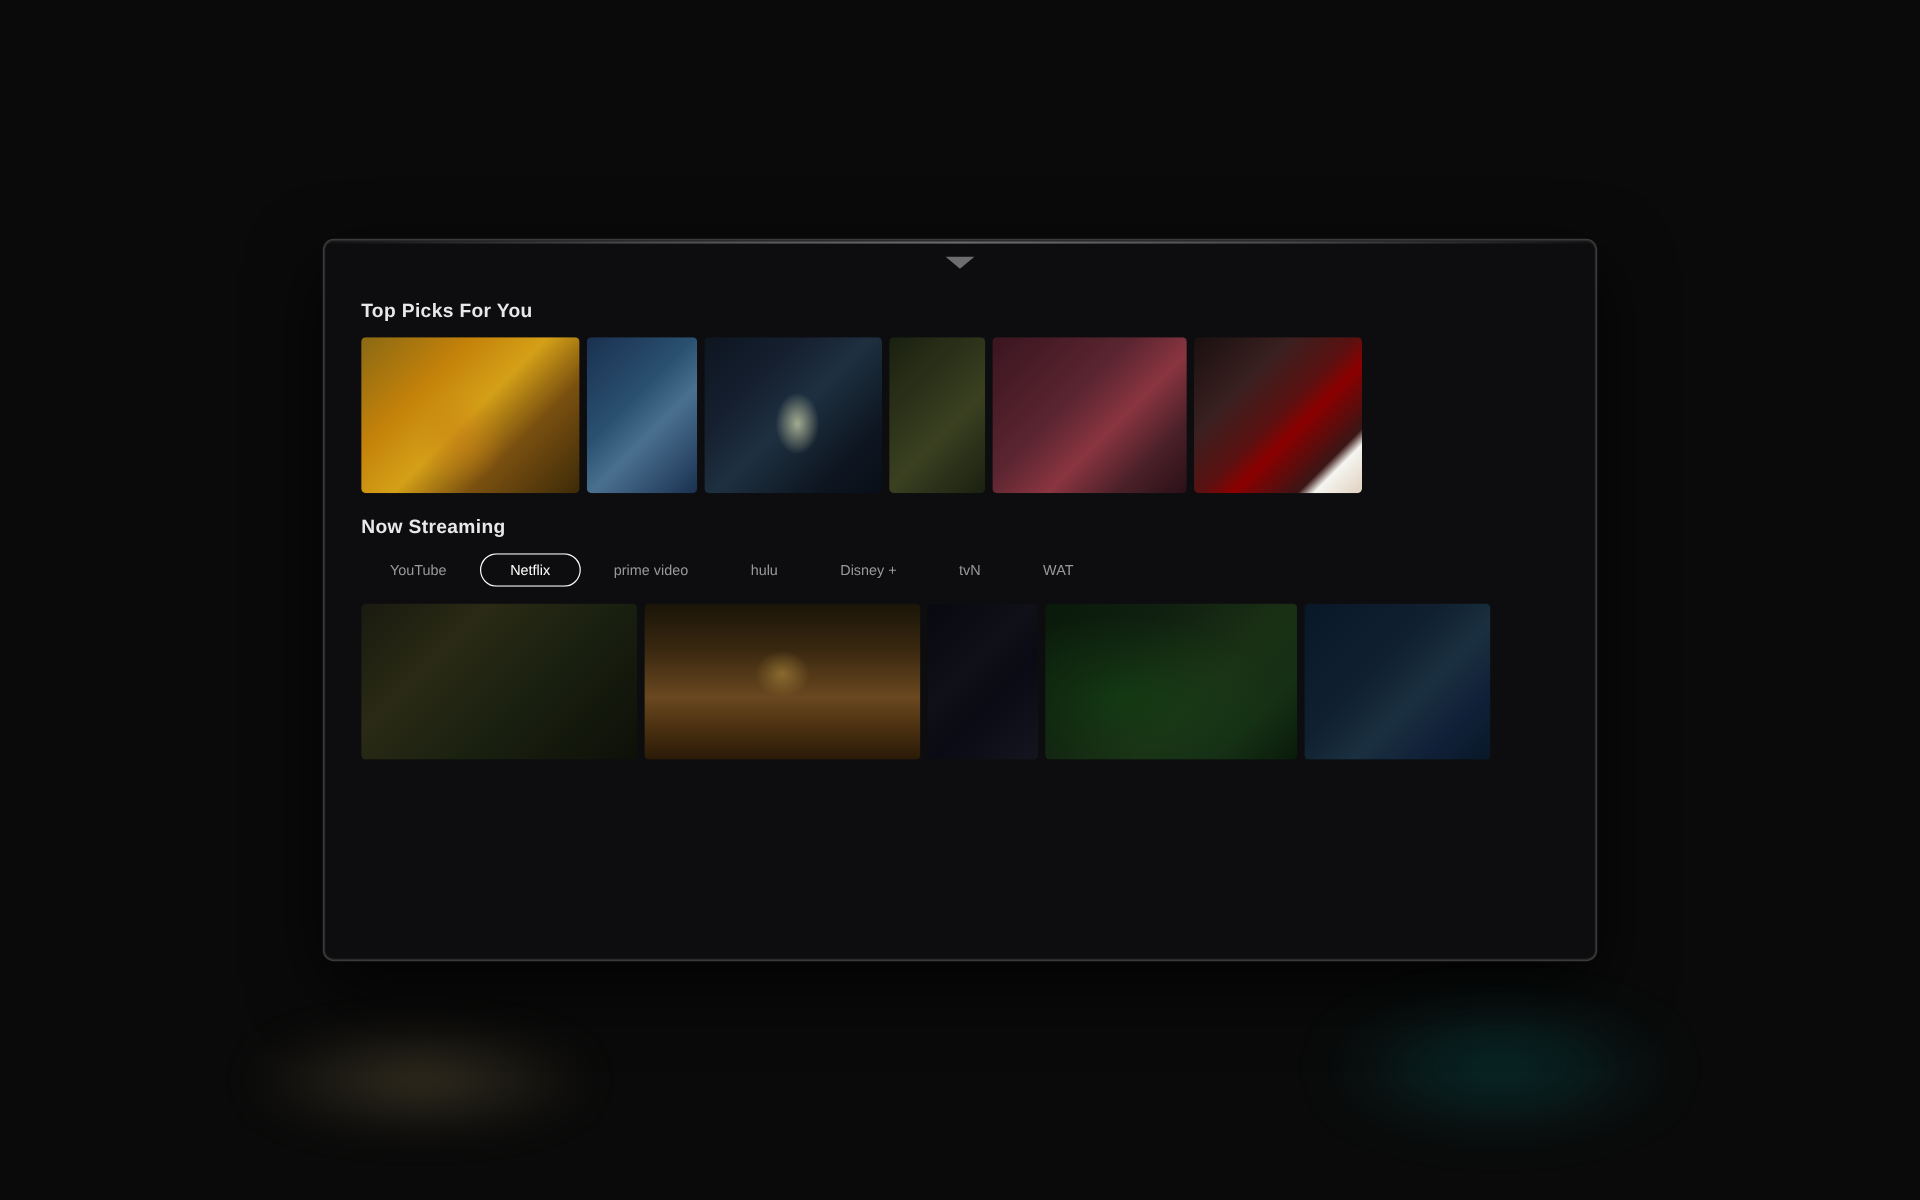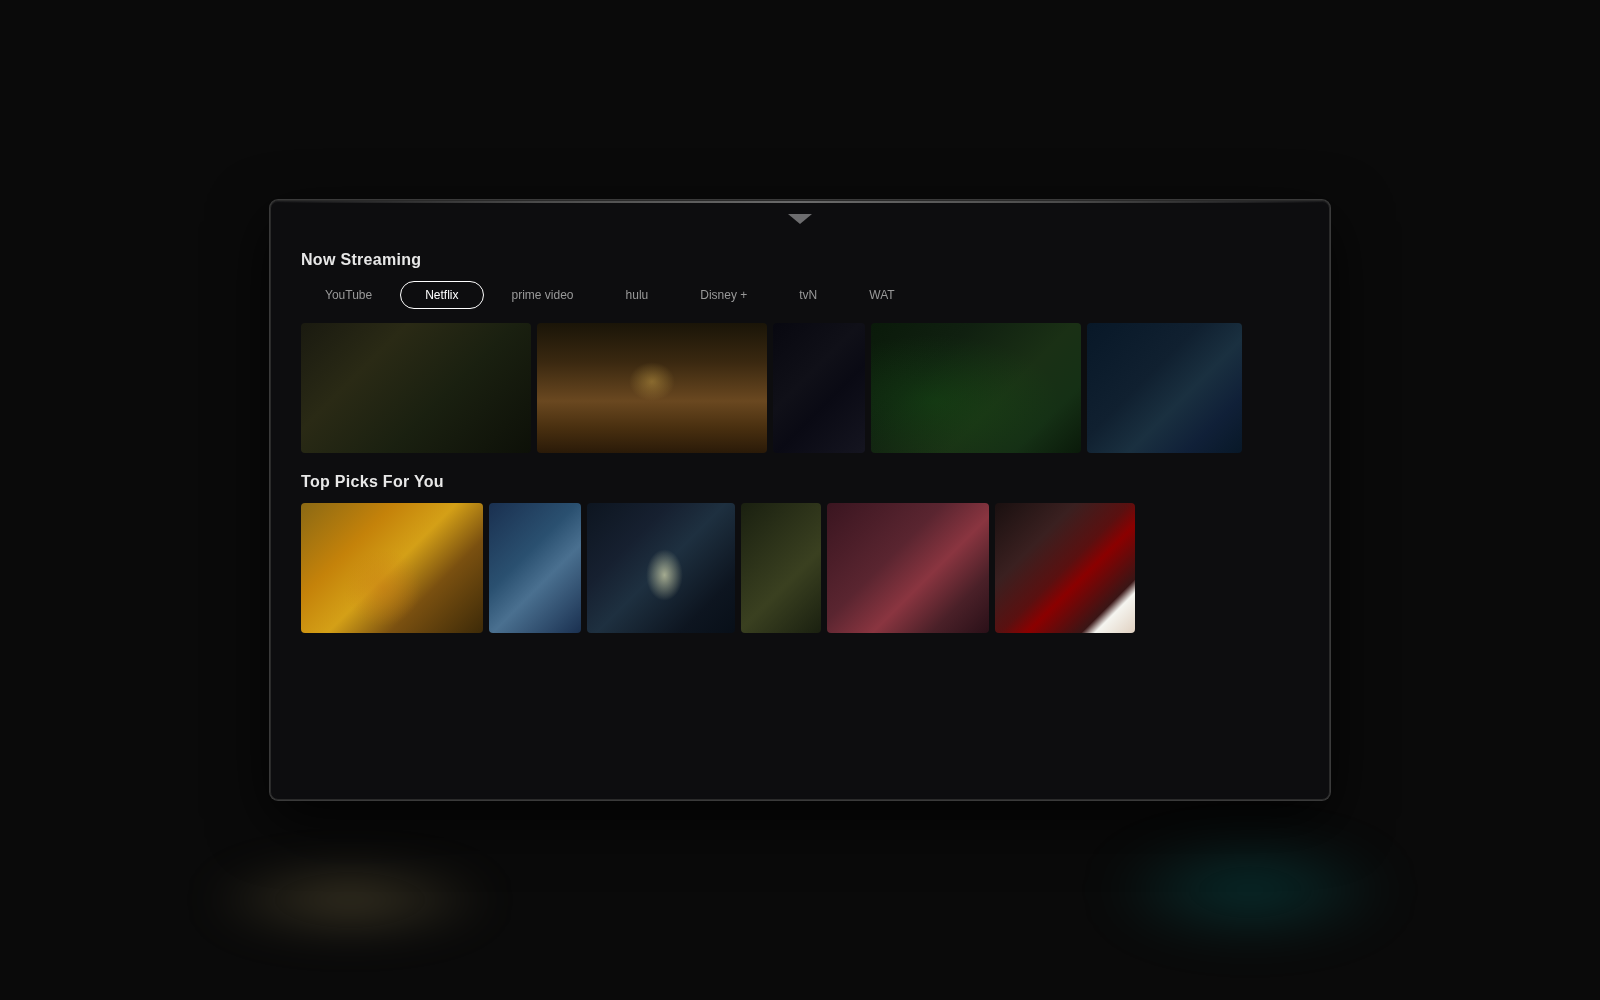--- a/index.html
+++ b/index.html
@@ -276,20 +276,52 @@
 <body>
 
 <div class="tv-frame">
   <div class="tv-notch">
     <div class="tv-notch-chevron"></div>
   </div>
 
   <div class="screen-content">
 
     <div class="section">
+      <div class="section-title">Top Picks For You</div>
+
+      <div class="thumbnails-row top-picks-row">
+
+        <div class="thumbnail thumb-large">
+          <div class="thumb-img img-1 img-1-overlay"></div>
+        </div>
+
+        <div class="thumbnail thumb-medium">
+          <div class="thumb-img img-2"></div>
+        </div>
+
+        <div class="thumbnail thumb-regular">
+          <div class="thumb-img img-3"></div>
+        </div>
+
+        <div class="thumbnail thumb-square">
+          <div class="thumb-img img-4"></div>
+        </div>
+
+        <div class="thumbnail thumb-wide">
+          <div class="thumb-img img-5"></div>
+        </div>
+
+        <div class="thumbnail thumb-end">
+          <div class="thumb-img img-6"></div>
+        </div>
+
+      </div>
+    </div>
+
+    <div class="section">
       <div class="section-title">Now Streaming</div>
 
       <div class="streaming-tabs">
         <button class="tab-item">YouTube</button>
         <button class="tab-item active">Netflix</button>
         <button class="tab-item">prime video</button>
         <button class="tab-item">hulu</button>
         <button class="tab-item">Disney +</button>
         <button class="tab-item">tvN</button>
         <button class="tab-item">WAT</button>
@@ -313,46 +345,14 @@
           <div class="thumb-img img-s4 img-s4-overlay"></div>
         </div>
 
         <div class="thumbnail thumb-s5">
           <div class="thumb-img img-s5"></div>
         </div>
 
       </div>
     </div>
 
-    <div class="section">
-      <div class="section-title">Top Picks For You</div>
-
-      <div class="thumbnails-row top-picks-row">
-
-        <div class="thumbnail thumb-large">
-          <div class="thumb-img img-1 img-1-overlay"></div>
-        </div>
-
-        <div class="thumbnail thumb-medium">
-          <div class="thumb-img img-2"></div>
-        </div>
-
-        <div class="thumbnail thumb-regular">
-          <div class="thumb-img img-3"></div>
-        </div>
-
-        <div class="thumbnail thumb-square">
-          <div class="thumb-img img-4"></div>
-        </div>
-
-        <div class="thumbnail thumb-wide">
-          <div class="thumb-img img-5"></div>
-        </div>
-
-        <div class="thumbnail thumb-end">
-          <div class="thumb-img img-6"></div>
-        </div>
-
-      </div>
-    </div>
-
   </div>
 </div>
 
 </body></html>

